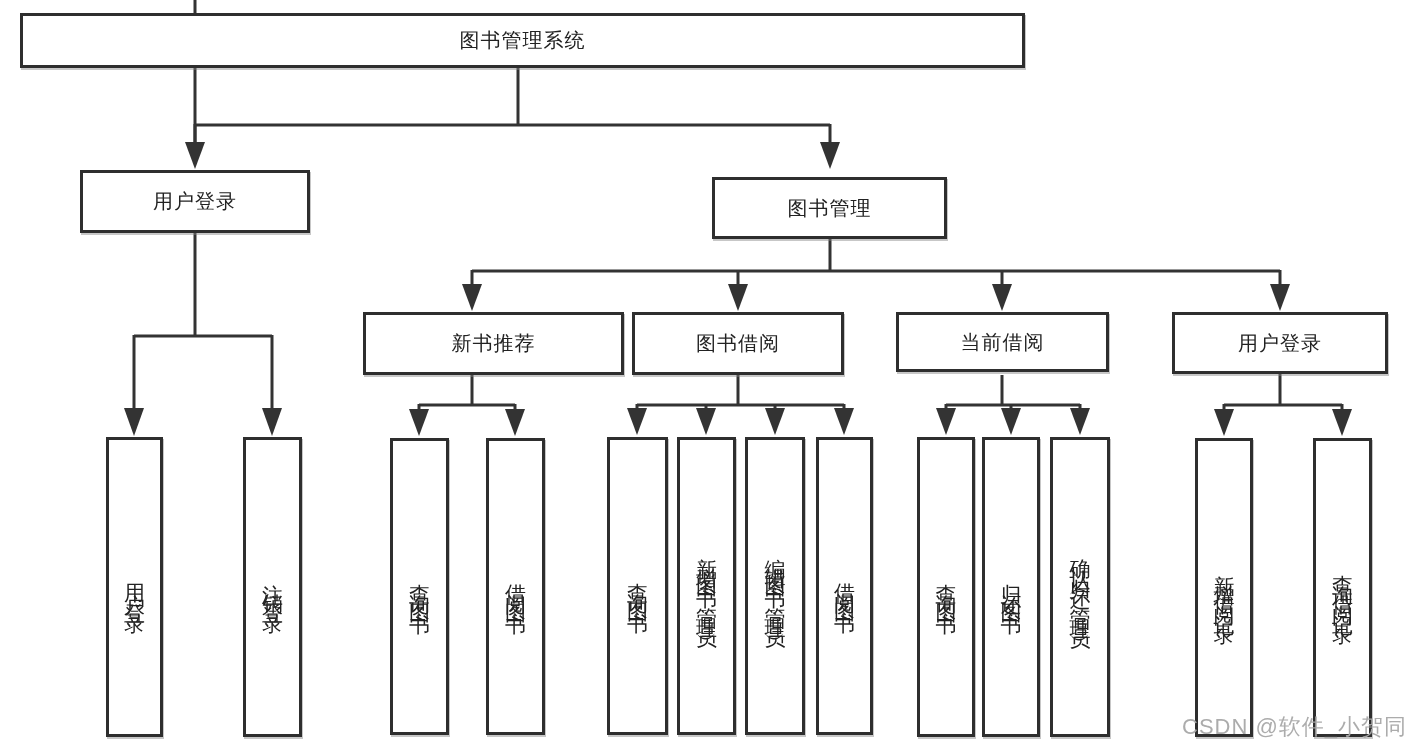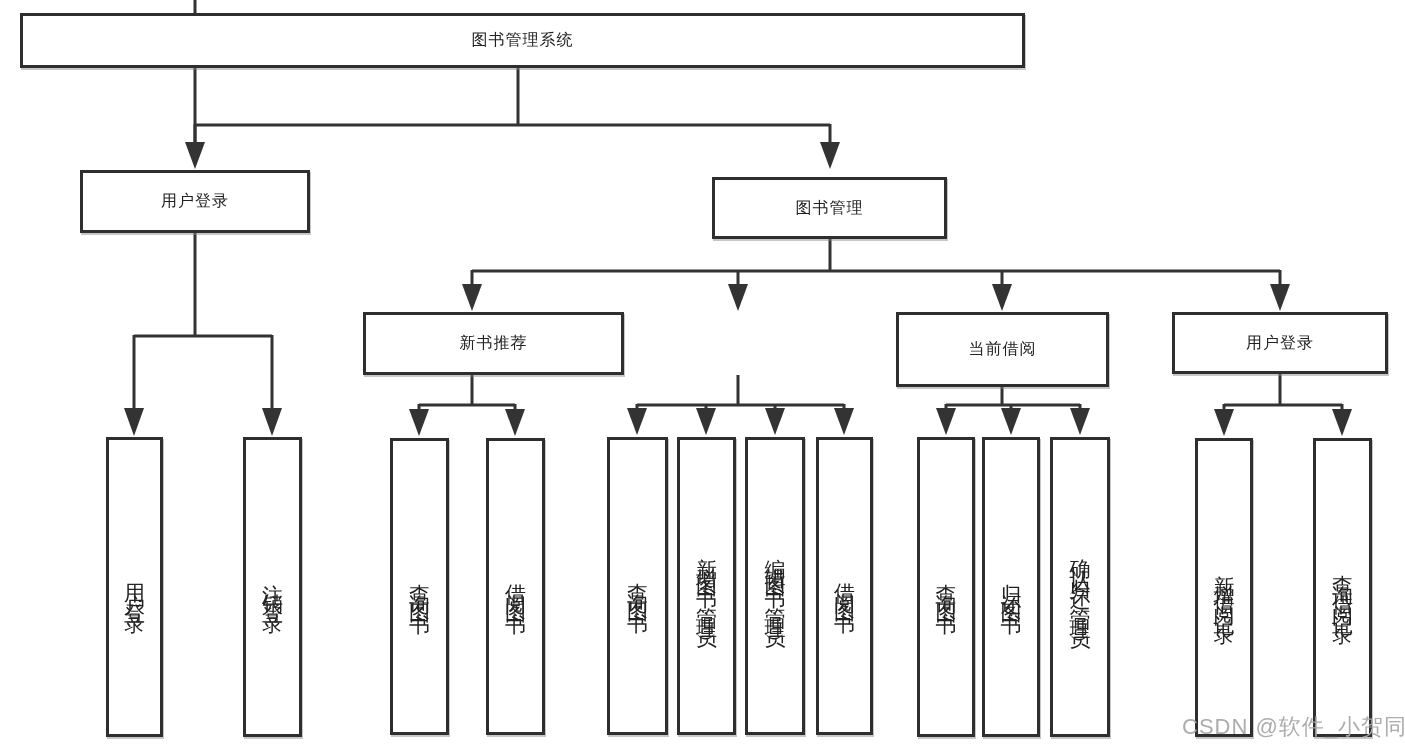--- a/index.html
+++ b/index.html
@@ -14,21 +14,21 @@
   .box{
     position:absolute;
     box-sizing:border-box;
     background:#ffffff;
     border:3px solid #2e2e2e;
     box-shadow:1px 2px 0 rgba(130,130,130,.45);
     display:flex;
     align-items:center;
     justify-content:center;
     color:#222222;
-    font-size:16px;
+    font-size:20px;
     letter-spacing:1px;
     text-align:center;
   }
   .vbox{
     position:absolute;
     box-sizing:border-box;
     background:#ffffff;
     border:3px solid #2e2e2e;
     box-shadow:1px 2px 0 rgba(130,130,130,.45);
     display:flex;
@@ -129,21 +129,22 @@
       <polygon points="1342,436 1332,409 1352,409"></polygon>
     </g>
   </svg>
 
   <div class="box" style="left:20px;top:13px;width:1005px;height:55px;">图书管理系统</div>
 
   <div class="box" style="left:80px;top:170px;width:230px;height:63px;">用户登录</div>
   <div class="box" style="left:712px;top:177px;width:235px;height:62px;">图书管理</div>
 
   <div class="box" style="left:363px;top:312px;width:261px;height:63px;">新书推荐</div>
-  <div class="box" style="left:896px;top:312px;width:213px;height:75px;">当前借阅</div>
+  <div class="box" style="left:632px;top:312px;width:212px;height:63px;">图书借阅</div>
+  <div class="box" style="left:896px;top:312px;width:213px;height:60px;">当前借阅</div>
   <div class="box" style="left:1172px;top:312px;width:216px;height:62px;">用户登录</div>
 
   <div class="vbox" style="left:106px;top:437px;width:57px;height:300px;">
     <span class="vtext">用户登录</span>
   </div>
   <div class="vbox" style="left:243px;top:437px;width:59px;height:300px;">
     <span class="vtext">注销登录</span>
   </div>
 
   <div class="vbox" style="left:390px;top:438px;width:59px;height:297px;">

